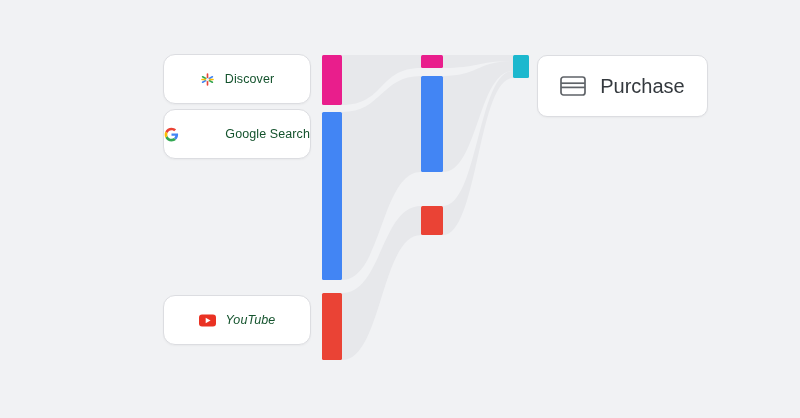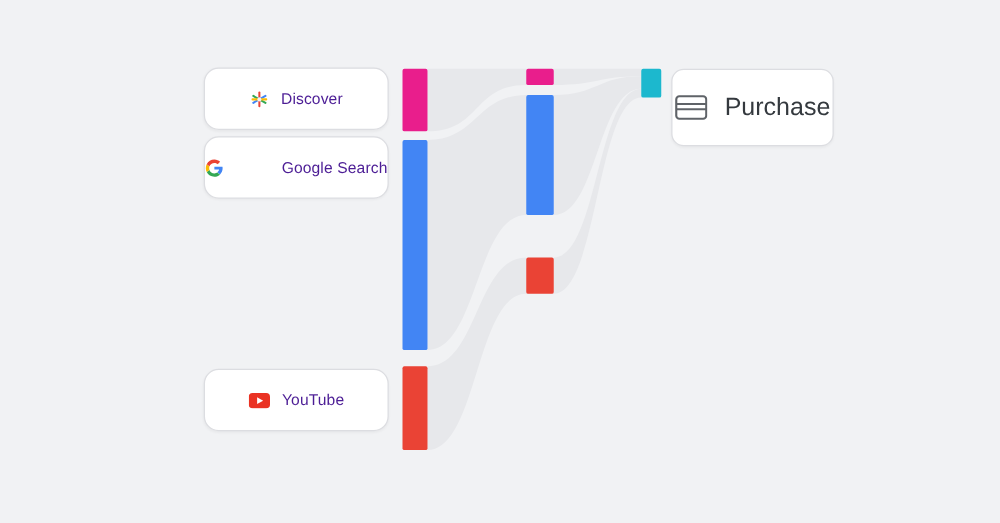--- a/index.html
+++ b/index.html
@@ -33,40 +33,40 @@
     border: 1px solid #dcdde1;
     border-radius: 12px;
     display: flex;
     align-items: center;
     justify-content: center;
     gap: 10px;
     box-sizing: border-box;
     box-shadow: 0 1px 2px rgba(20,20,30,0.04);
   }
   .card-label {
-    color: #4c1d95;
+    color: #14532d;
     white-space: nowrap;
   }
   .card-src {
     width: 148px;
     height: 50px;
     left: 163px;
   }
   .card-src .card-label {
     font-size: 12.5px;
     letter-spacing: 0.1px;
   }
   #card-discover { top: 54px; }
   #card-google   { top: 109px; justify-content: space-between; }
-  #card-youtube  { top: 295px; }
+  #card-youtube  { top: 295px; font-style: italic; }
 
   #card-purchase {
     left: 537px;
     top: 55px;
-    width: 130px;
+    width: 171px;
     height: 62px;
     border-radius: 10px;
     gap: 14px;
   }
   #card-purchase .card-label {
     font-size: 20px;
     color: #34393e;
   }
 
   .icon {

